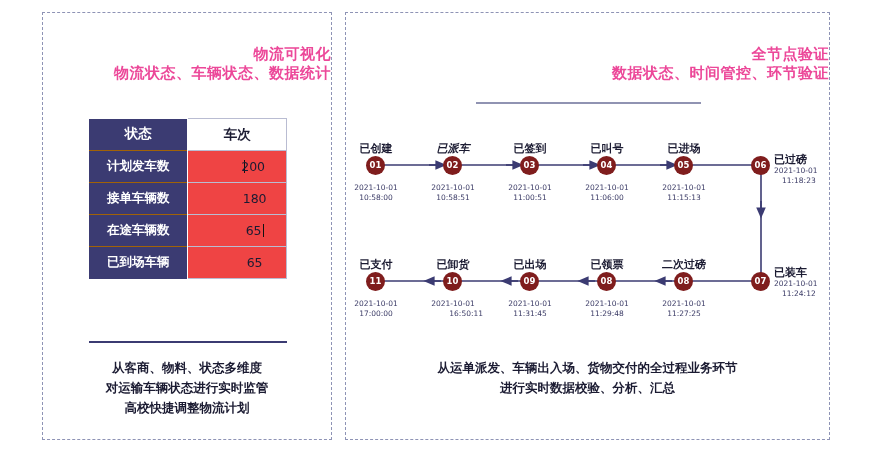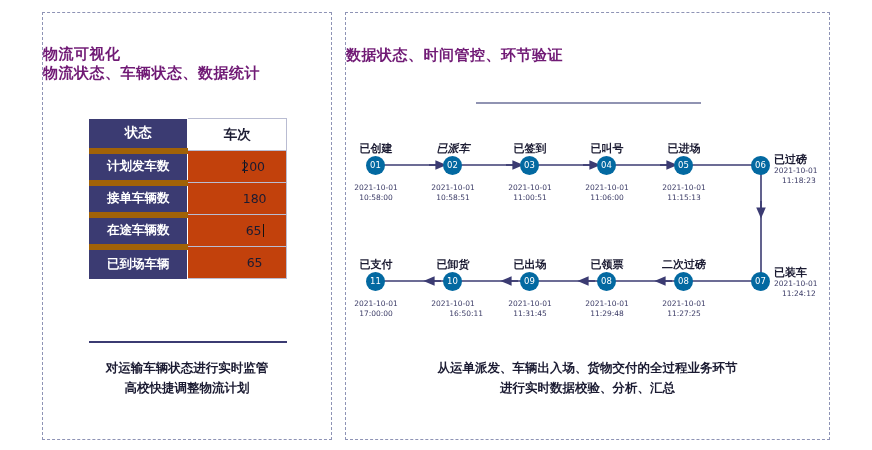--- a/index.html
+++ b/index.html
@@ -17,23 +17,23 @@
     position:absolute;
     border:1px dashed #8e93b5;
     background:#fff;
     box-sizing:border-box;
   }
   #panel-left{left:42px;top:12px;width:290px;height:428px;}
   #panel-right{left:345px;top:12px;width:485px;height:428px;}
 
   
   .panel-title{
-    text-align:left;
+    text-align:right;
     font-weight:bold;
-    color:#701a75;
+    color:#ec4899;
     letter-spacing:.5px;
     font-family:Liberation Serif, serif;
   }
   .title-1{font-size:15px;line-height:18px;}
   .title-2{font-size:15px;line-height:20px;}
   #panel-left .titlewrap{position:absolute;left:0;top:32px;width:100%;}
   #panel-right .titlewrap{position:absolute;left:0;top:32px;width:100%;}
 
   
   .tbl{
@@ -52,24 +52,24 @@
   .tbl .c-head{
     background:#3b3b72;color:#ffffff;font-weight:bold;font-size:13.5px;
     border-right:1px solid #ffffff;
   }
   .tbl .c-head2{
     background:#ffffff;color:#1b1b32;font-weight:bold;font-size:13.5px;
     border:1px solid #b9bcd2;border-left:none;
   }
   .tbl .c-lab{
     background:#3b3b72;color:#ffffff;font-weight:bold;
-    border-top:6px solid #a16207;border-right:1px solid #ffffff;
+    border-top:1px solid #a16207;border-right:1px solid #ffffff;
   }
   .tbl .c-val{
-    background:#c2410c;color:#1b1b32;
+    background:#ef4444;color:#1b1b32;
     border:1px solid #b9bcd2;border-left:none;border-top:none;
     position:relative;
     padding-left:36px;
   }
   .caret{
     display:inline-block;width:1px;height:13px;background:#111;
     vertical-align:-2px;margin:0 0 0 0;
   }
   .caret-pre{margin-right:-4px;}
   .caret-post{margin-left:1px;}
@@ -90,23 +90,23 @@
   #cap-left{left:0;top:345px;}
   #cap-right{left:0;top:345px;}
 
   
   .flow{position:absolute;left:0;top:0;width:485px;height:428px;}
   .flow svg{position:absolute;left:0;top:0;}
 
   .node{
     position:absolute;
     width:19px;height:19px;border-radius:50%;
-    background:#0369a1;
+    background:#7f1d1d;
     color:#fff;
-    font-size:8.5px;font-weight:normal;
+    font-size:8.5px;font-weight:bold;
     line-height:19px;text-align:center;
     letter-spacing:.2px;
   }
   .nlabel{
     position:absolute;
     font-size:11px;font-weight:bold;color:#1b1b32;
     white-space:nowrap;text-align:center;
   }
   .ntime{
     position:absolute;
@@ -154,28 +154,30 @@
       </tr>
       <tr>
         <td class="c-lab">已到场车辆</td>
         <td class="c-val">65</td>
       </tr>
     </tbody>
       </table>
     <div class="tbl-underline"></div>
 
     <div class="caption" id="cap-left">
+      <div>从客商、物料、状态多维度</div>
       <div>对运输车辆状态进行实时监管</div>
       <div>高校快捷调整物流计划</div>
     </div>
   </div>
 
   <div class="panel" id="panel-right">
 
     <div class="titlewrap">
+      <div class="panel-title title-1">全节点验证</div>
       <div class="panel-title title-2">数据状态、时间管控、环节验证</div>
     </div>
 
     <div class="flow">
 
       <svg width="485" height="428">
         <defs>
           <marker id="ar" markerWidth="7" markerHeight="7" refX="3.5" refY="3" orient="auto">
             <path d="M0,0 L7,3 L0,6 z" fill="#3b3b72"></path>
           </marker>

